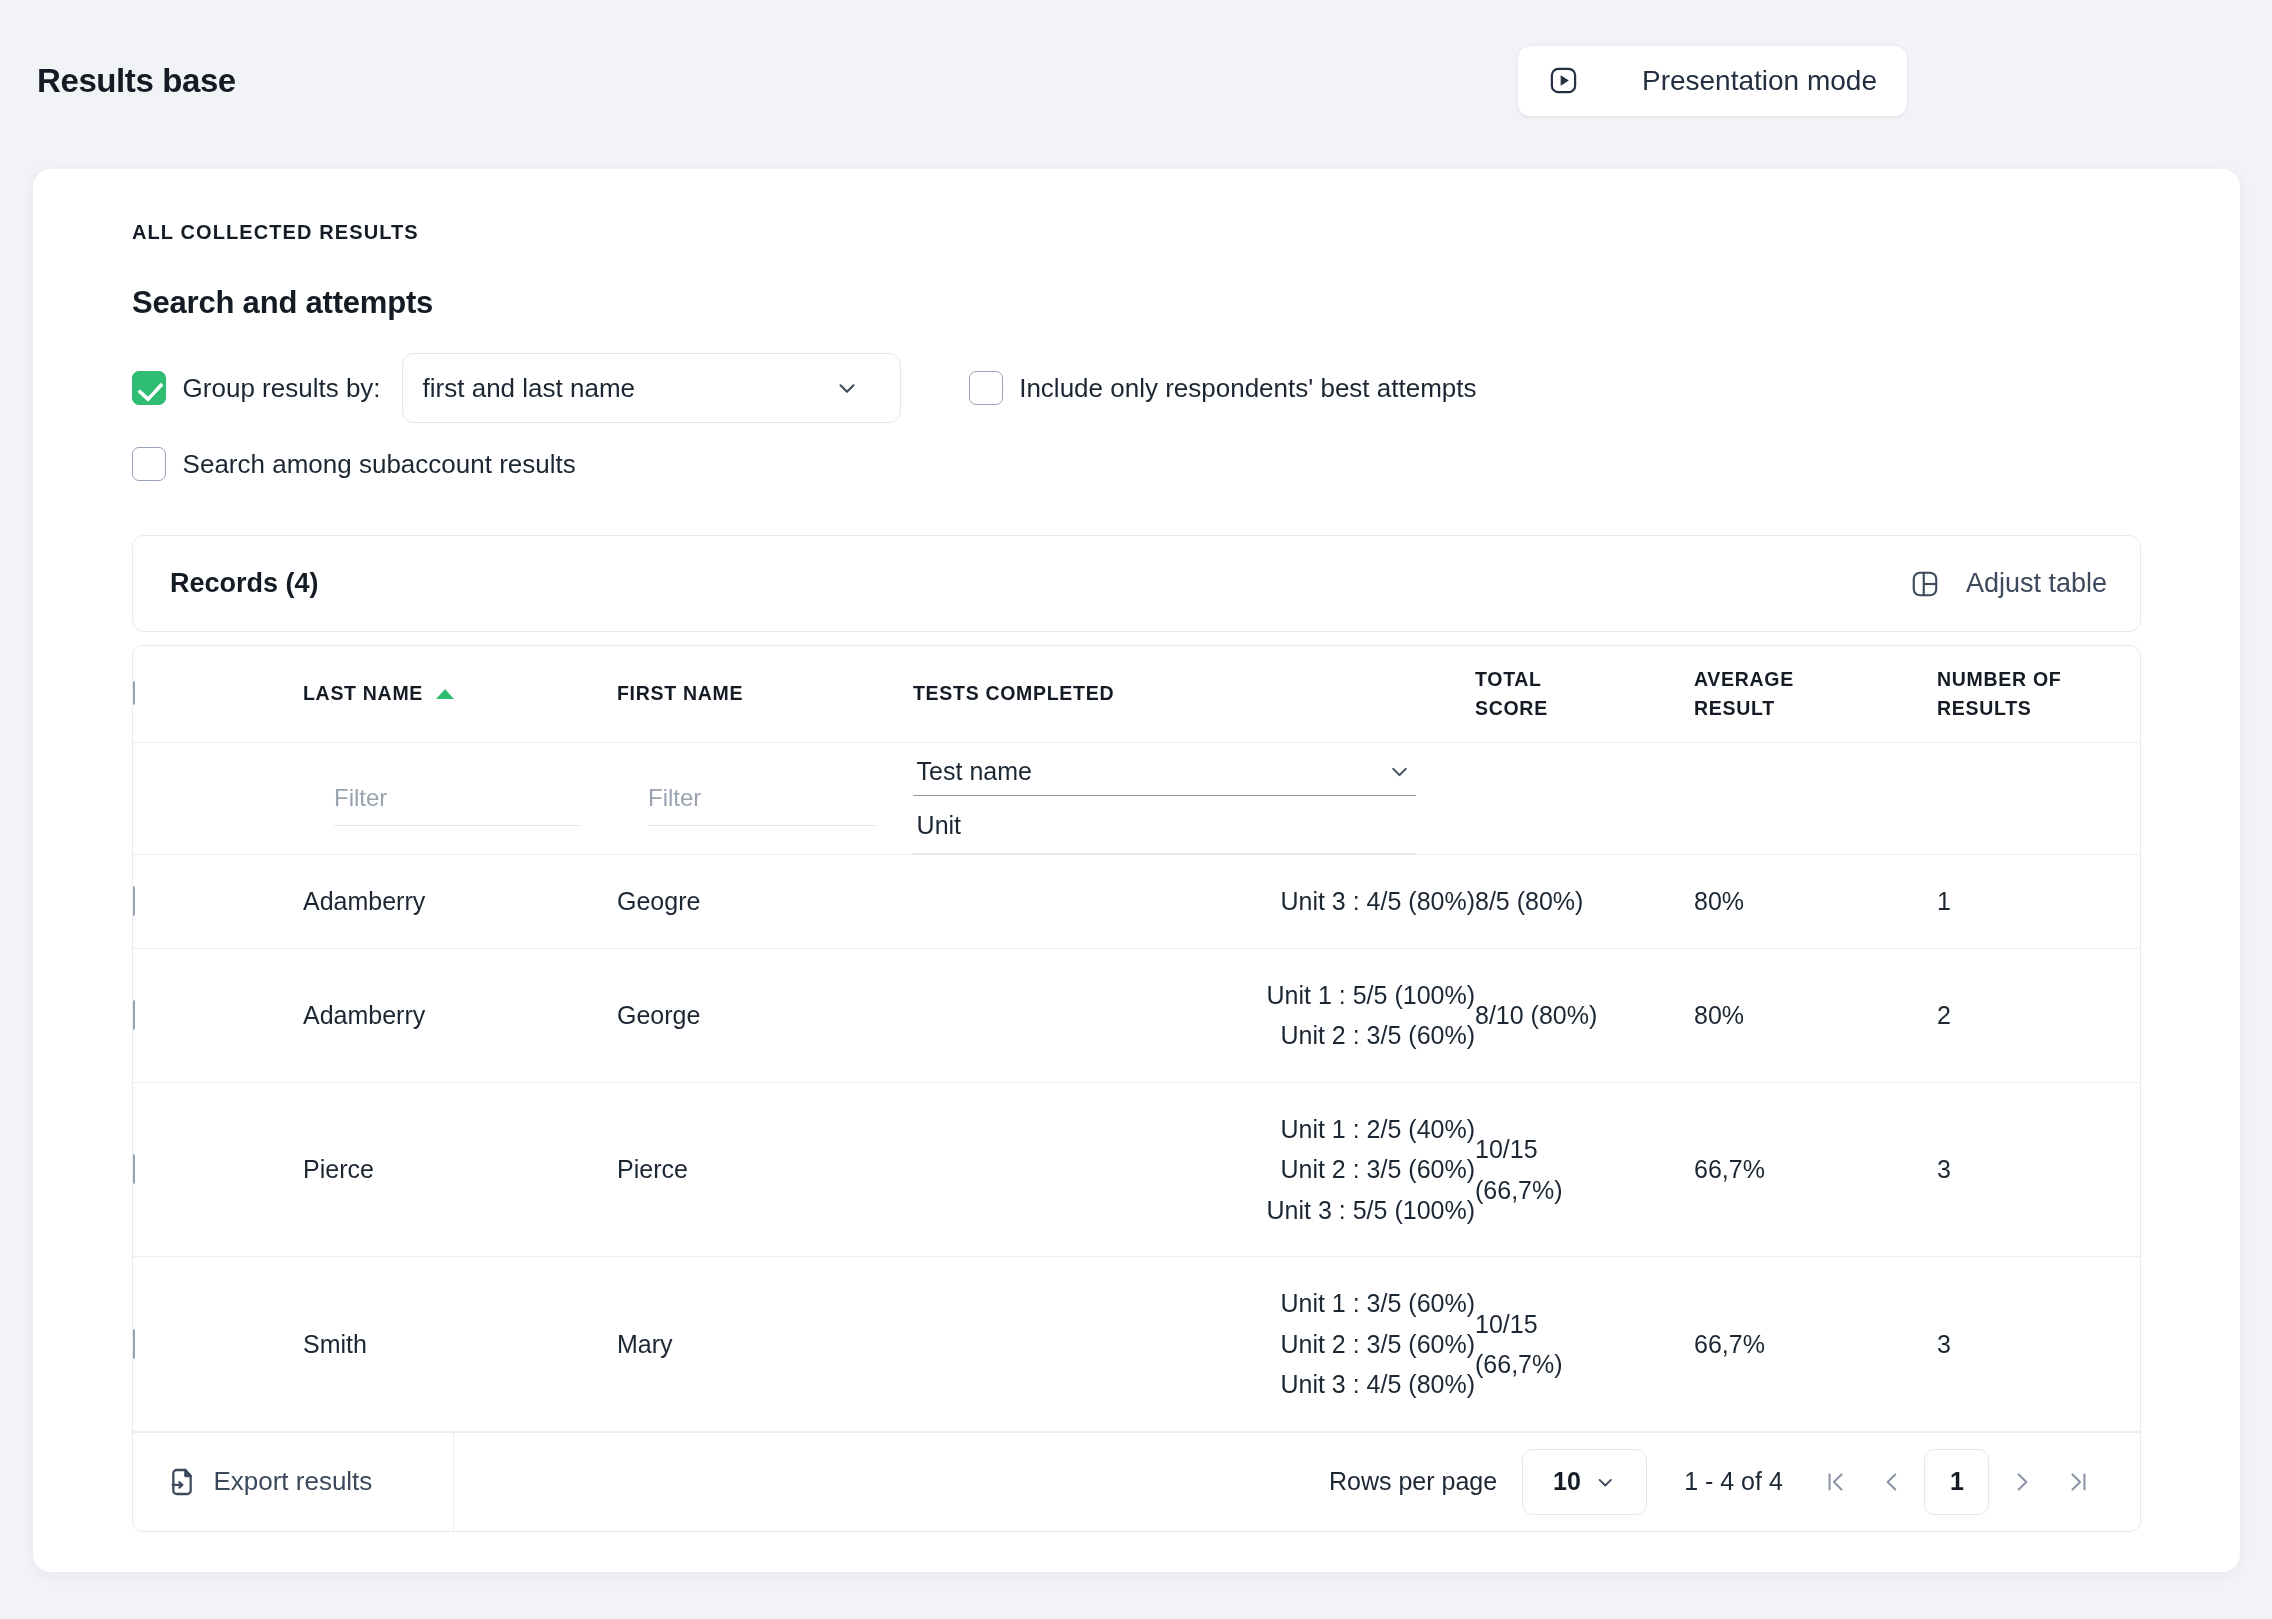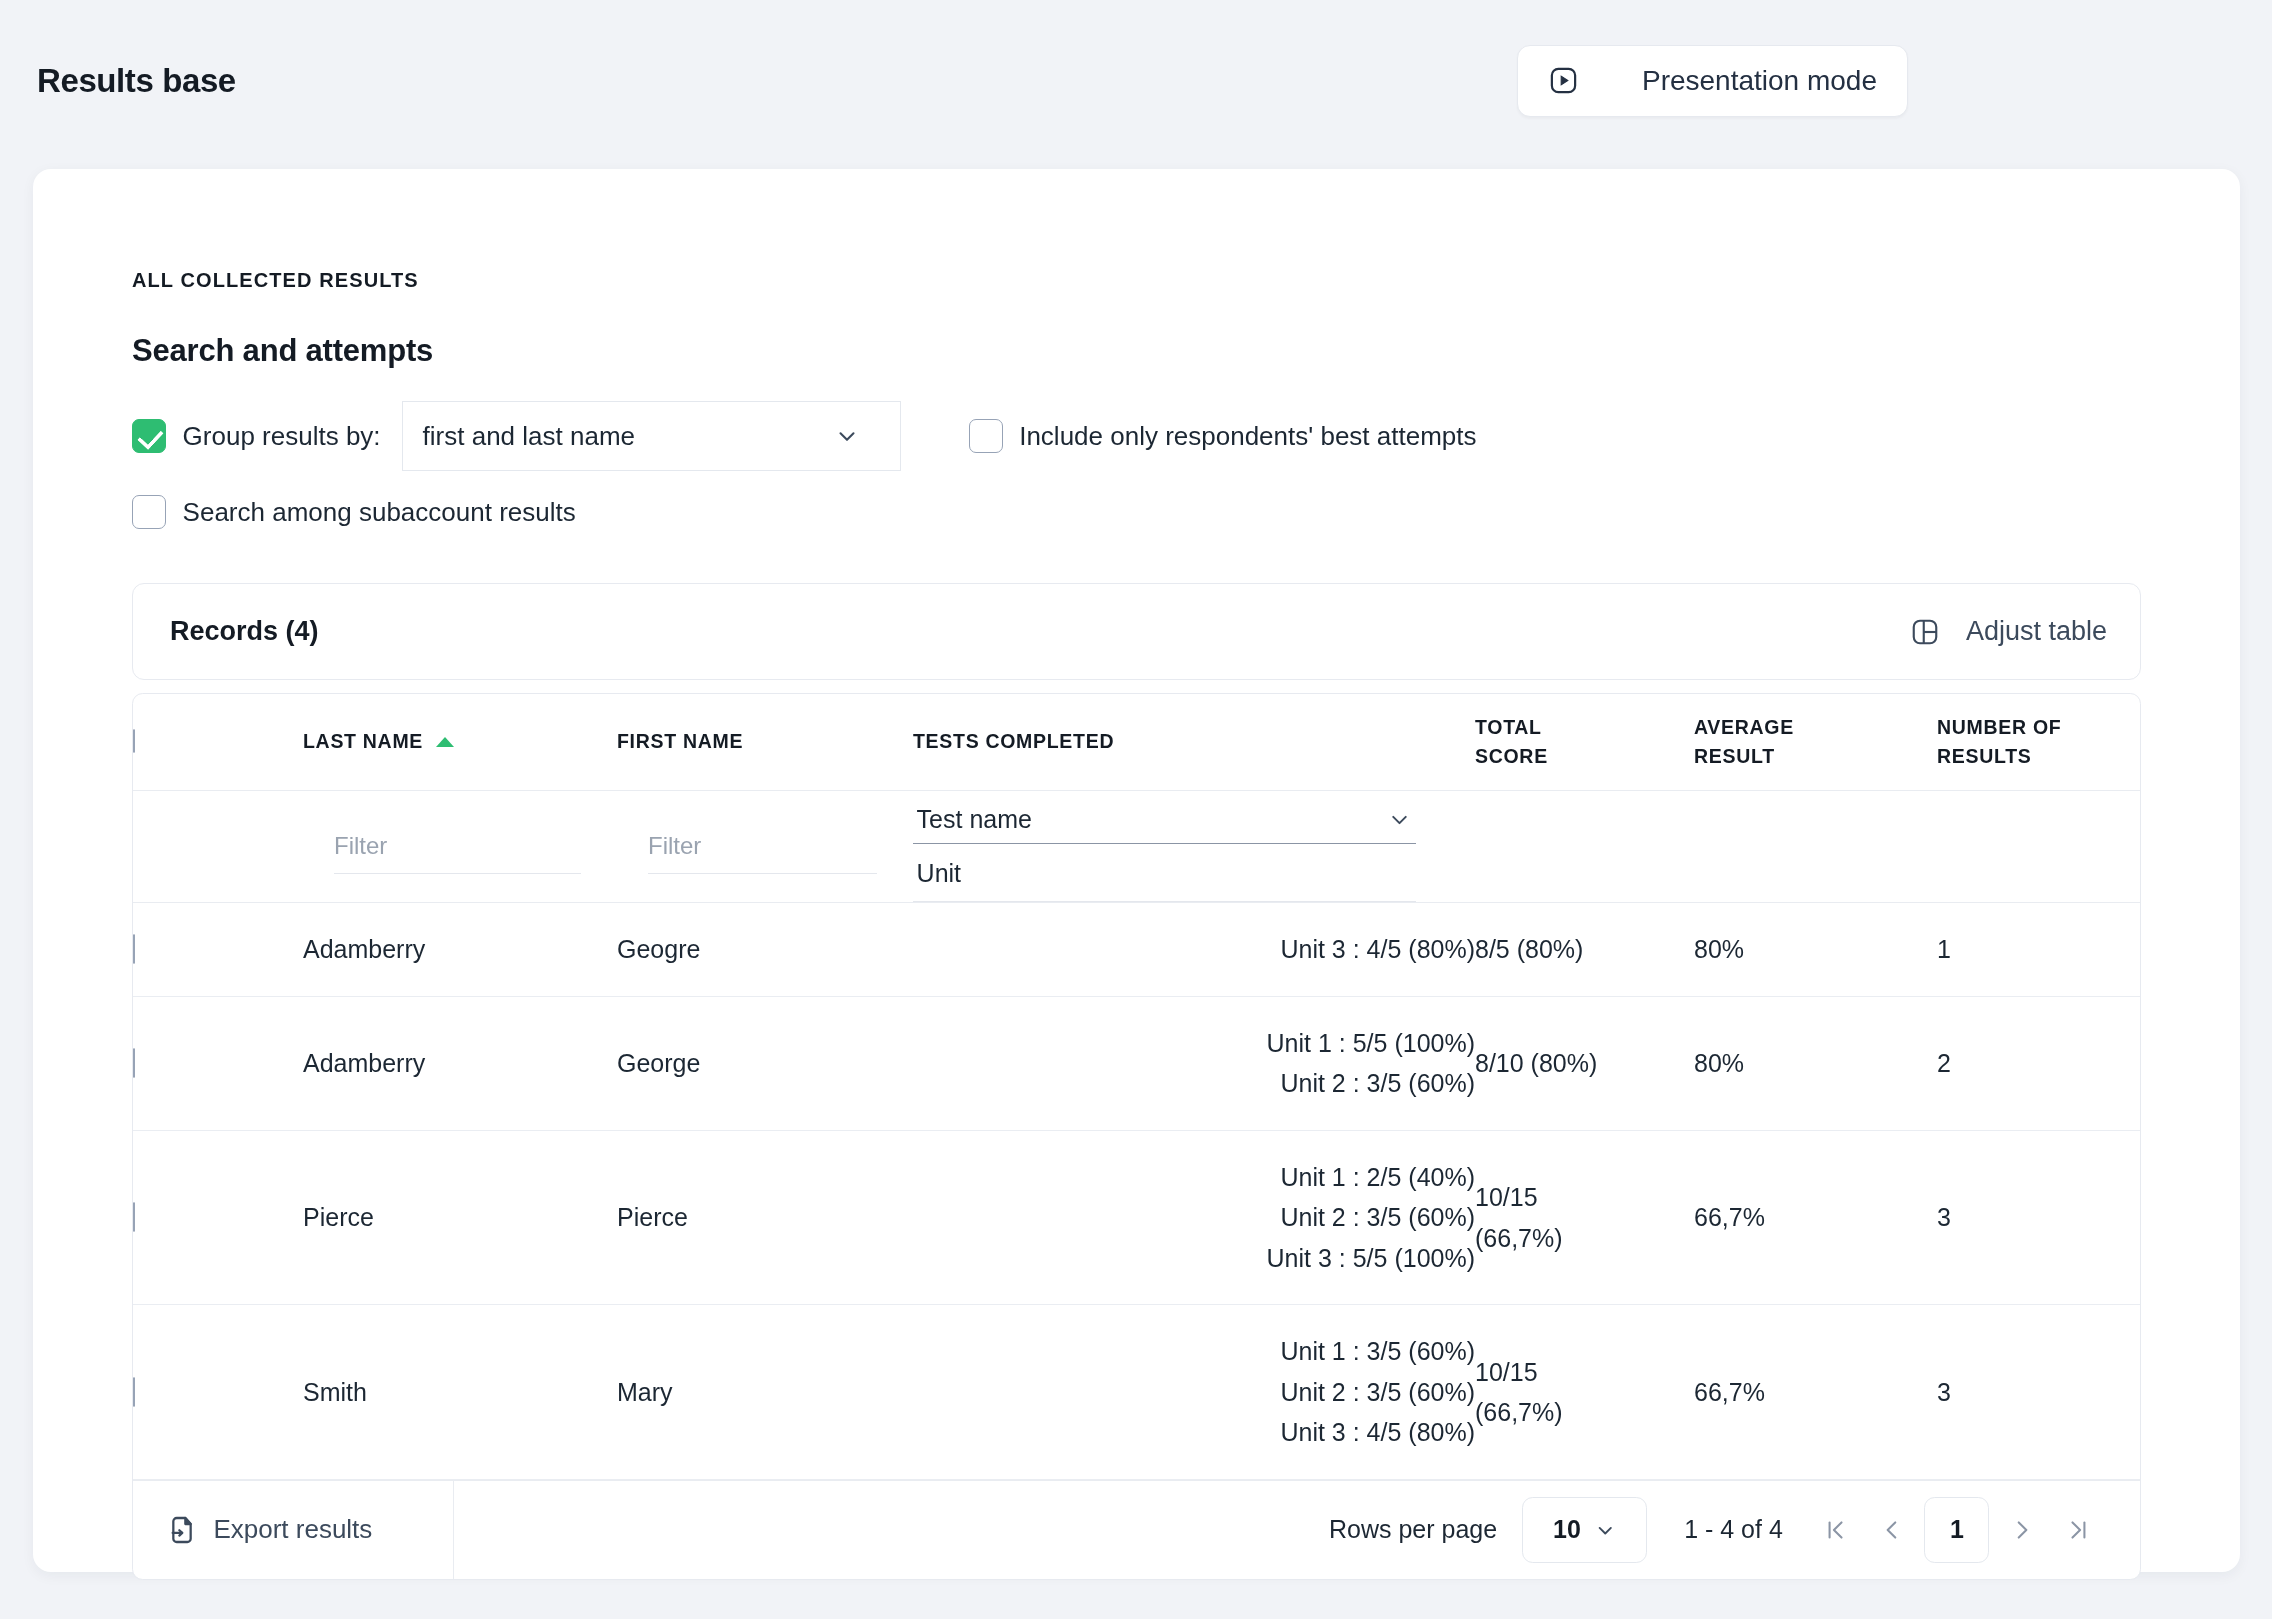--- a/index.html
+++ b/index.html
@@ -67,21 +67,21 @@
     width: 2207px;
     height: 1403px;
     background: #ffffff;
     border-radius: 18px;
     box-shadow: 0 3.6px 13px rgba(26,38,60,0.05);
   }
 
   .card-inner { padding: 0 99px 0 99px; }
 
   .eyebrow {
-    padding-top: 100px;
+    padding-top: 52px;
     font-size: 20px;
     font-weight: 700;
     letter-spacing: 1.1px;
     color: #141b24;
     text-transform: uppercase;
   }
 
   .section-title {
     margin-top: 41px;
     font-size: 31px;
@@ -133,21 +133,21 @@
     font-size: 26px;
     color: #1c2733;
     white-space: nowrap;
   }
 
   .select-box {
     margin-left: 21px;
     width: 499px;
     height: 70px;
     border: 1.2px solid #e4e8ee;
-    border-radius: 0;
+    border-radius: 12px;
     background: #fff;
     display: flex;
     align-items: center;
     justify-content: space-between;
     padding: 0 40px 0 20px;
     cursor: pointer;
   }
   .select-box .val {
     font-size: 26px;
     color: #1c2733;

